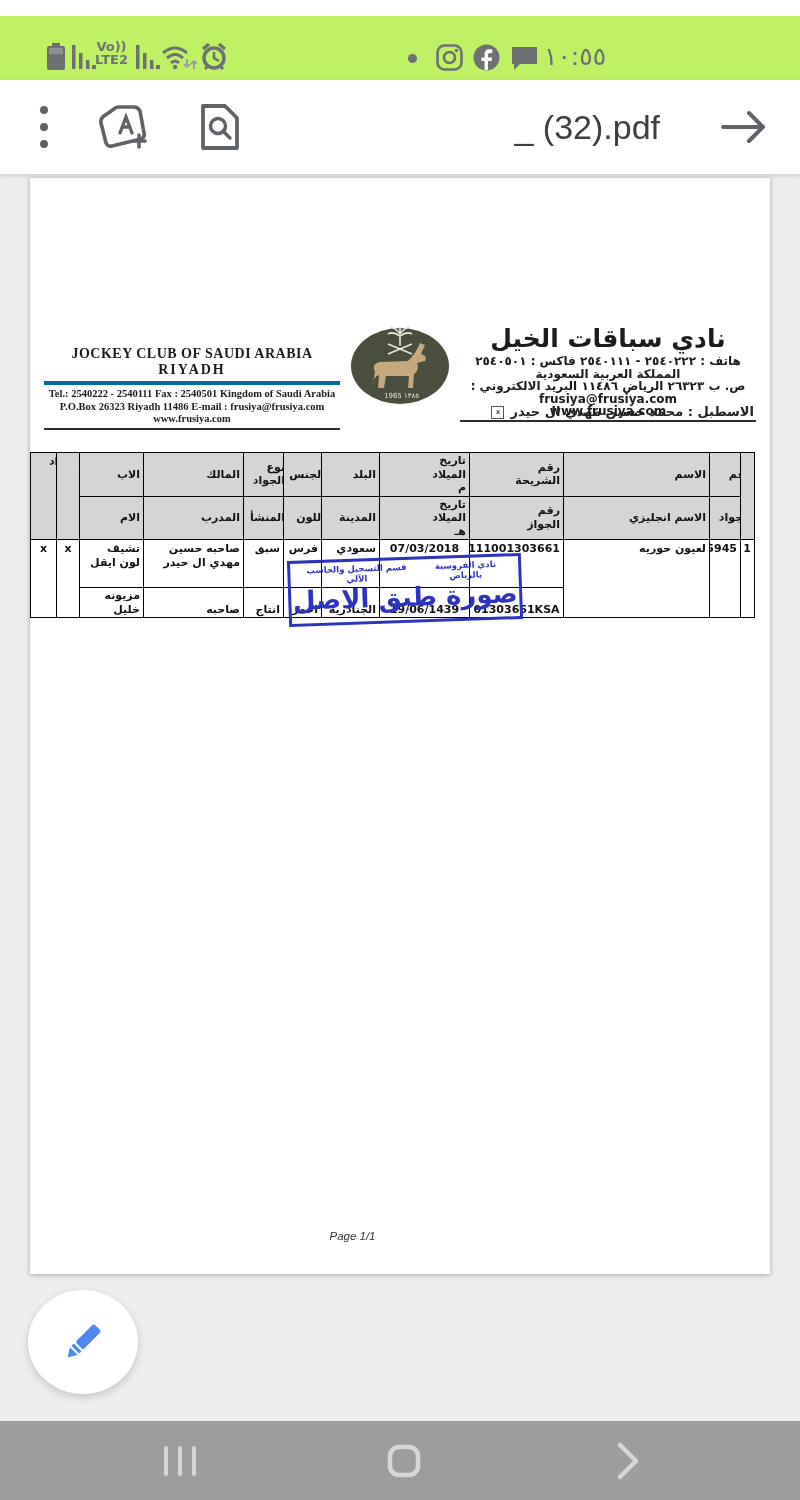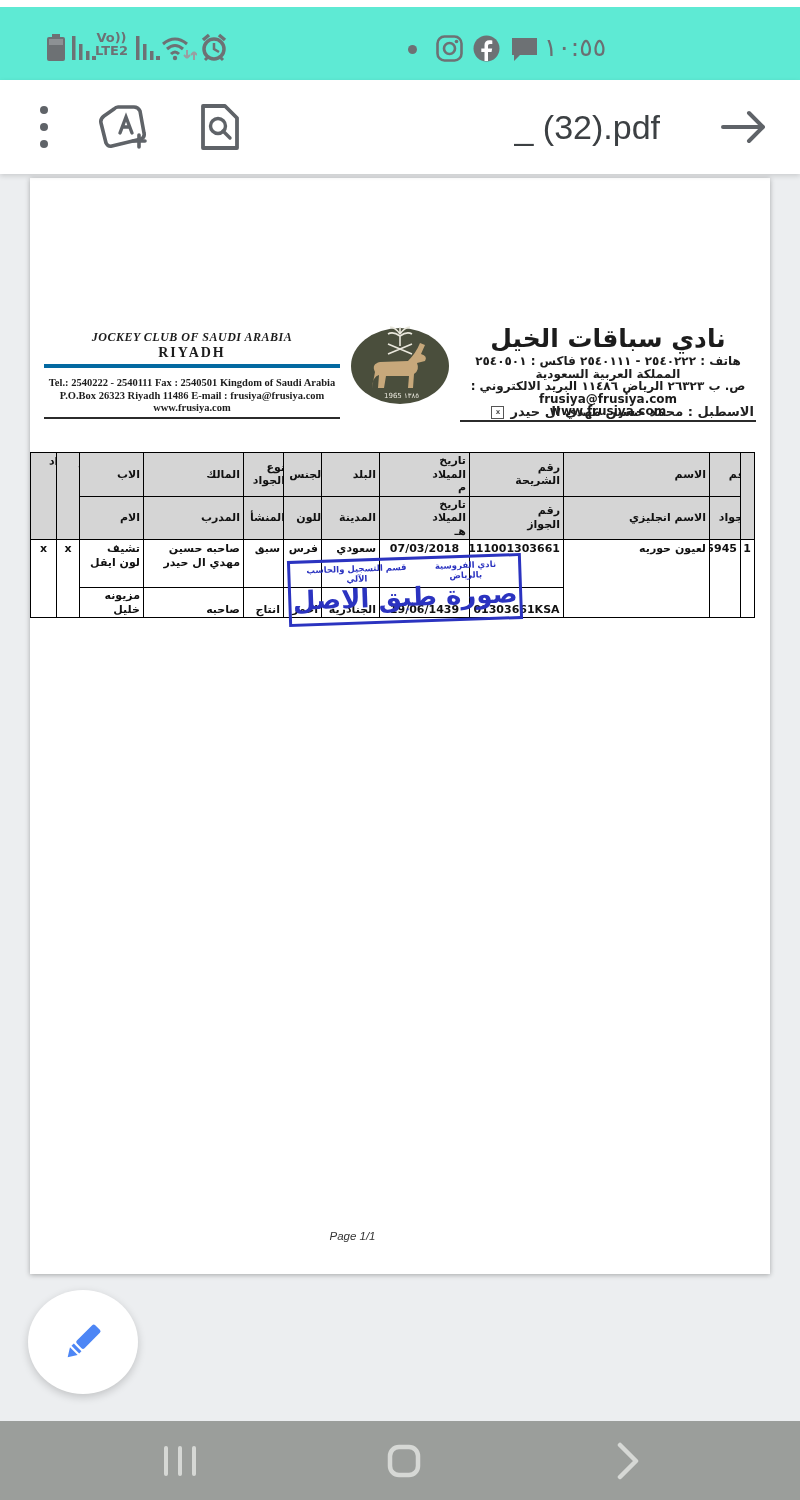--- a/index.html
+++ b/index.html
@@ -1,41 +1,41 @@
 <!DOCTYPE html>
 <html lang="ar"><head>
 <meta charset="utf-8">
 <style>
   html,body{margin:0;padding:0;}
   body{width:800px;height:1500px;position:relative;overflow:hidden;background:#ffffff;
        font-family:"DejaVu Sans","Liberation Sans",sans-serif;}
   .abs{position:absolute;}
 
   
-  #status-bar{left:0;top:7px;width:800px;height:80px;background:#5eead4;}
+  #status-bar{left:0;top:16px;width:800px;height:80px;background:#bef264;}
   .sicon{position:absolute;top:28px;color:#6d7174;}
   #volte{left:95px;top:24px;font-size:13px;font-weight:bold;color:#6d7174;line-height:13px;text-align:center;}
   #clock-txt{left:544px;top:26px;font-size:25px;color:#6b6f72;letter-spacing:1px;}
 
   
   #app-bar{left:0;top:80px;width:800px;height:94px;background:#ffffff;box-shadow:0 2px 5px rgba(0,0,0,.14);z-index:3;}
   .tbtn{position:absolute;top:0;height:94px;display:flex;align-items:center;justify-content:center;background:none;border:none;padding:0;cursor:pointer;}
   #doc-title{position:absolute;right:140px;top:0;height:94px;display:flex;align-items:center;
              font-size:34px;color:#3c4043;font-family:"Liberation Sans",sans-serif;}
 
   
   #viewer-bg{left:0;top:174px;width:800px;height:1247px;background:#eceef0;}
   #pdf-page{left:30px;top:178px;width:740px;height:1096px;background:#ffffff;box-shadow:0 1px 5px rgba(0,0,0,.30);}
 
   
   #letterhead{left:14px;top:148px;width:712px;height:88px;display:flex;}
   .lh-en{width:296px;text-align:center;font-family:"Liberation Serif","DejaVu Serif",serif;color:#1c1c1c;}
-  .lh-en .t1{font-size:12px;font-weight:bold;letter-spacing:.5px;margin-top:4px;font-style:italic;}
+  .lh-en .t1{font-size:14px;font-weight:bold;letter-spacing:.5px;margin-top:20px;}
   .lh-en .t2{font-size:14px;font-weight:bold;letter-spacing:2px;border-bottom:4px solid #0369a1;padding-bottom:3px;}
-  .lh-en .c{font-size:10.5px;font-weight:bold;line-height:12.5px;margin-top:9px;}
+  .lh-en .c{font-size:10.5px;font-weight:bold;line-height:12.5px;margin-top:3px;}
   .lh-en .c div:last-child{border-bottom:2px solid #2b2b2b;padding-bottom:2px;}
   .lh-logo{width:120px;position:relative;}
   .lh-ar{width:296px;text-align:center;color:#1c1c1c;direction:rtl;}
   .lh-ar .t1{font-size:25px;font-weight:bold;line-height:26px;}
   .lh-ar .t2{font-size:12.5px;font-weight:bold;letter-spacing:1px;border-bottom:2px solid #2b2b2b;padding-bottom:3px;}
   .lh-ar .c{font-size:12px;font-weight:bold;line-height:12.5px;margin-top:3px;}
   .lh-ar .c div:last-child{border-bottom:2px solid #2b2b2b;padding-bottom:2px;}
 
   #stable-line{top:226px;right:16px;direction:rtl;font-size:13px;font-weight:bold;color:#222;}
   #stable-line .sq{display:inline-block;width:11px;height:11px;border:1.5px solid #555;margin-right:6px;vertical-align:middle;font-size:7px;line-height:10px;text-align:center;color:#555;}

